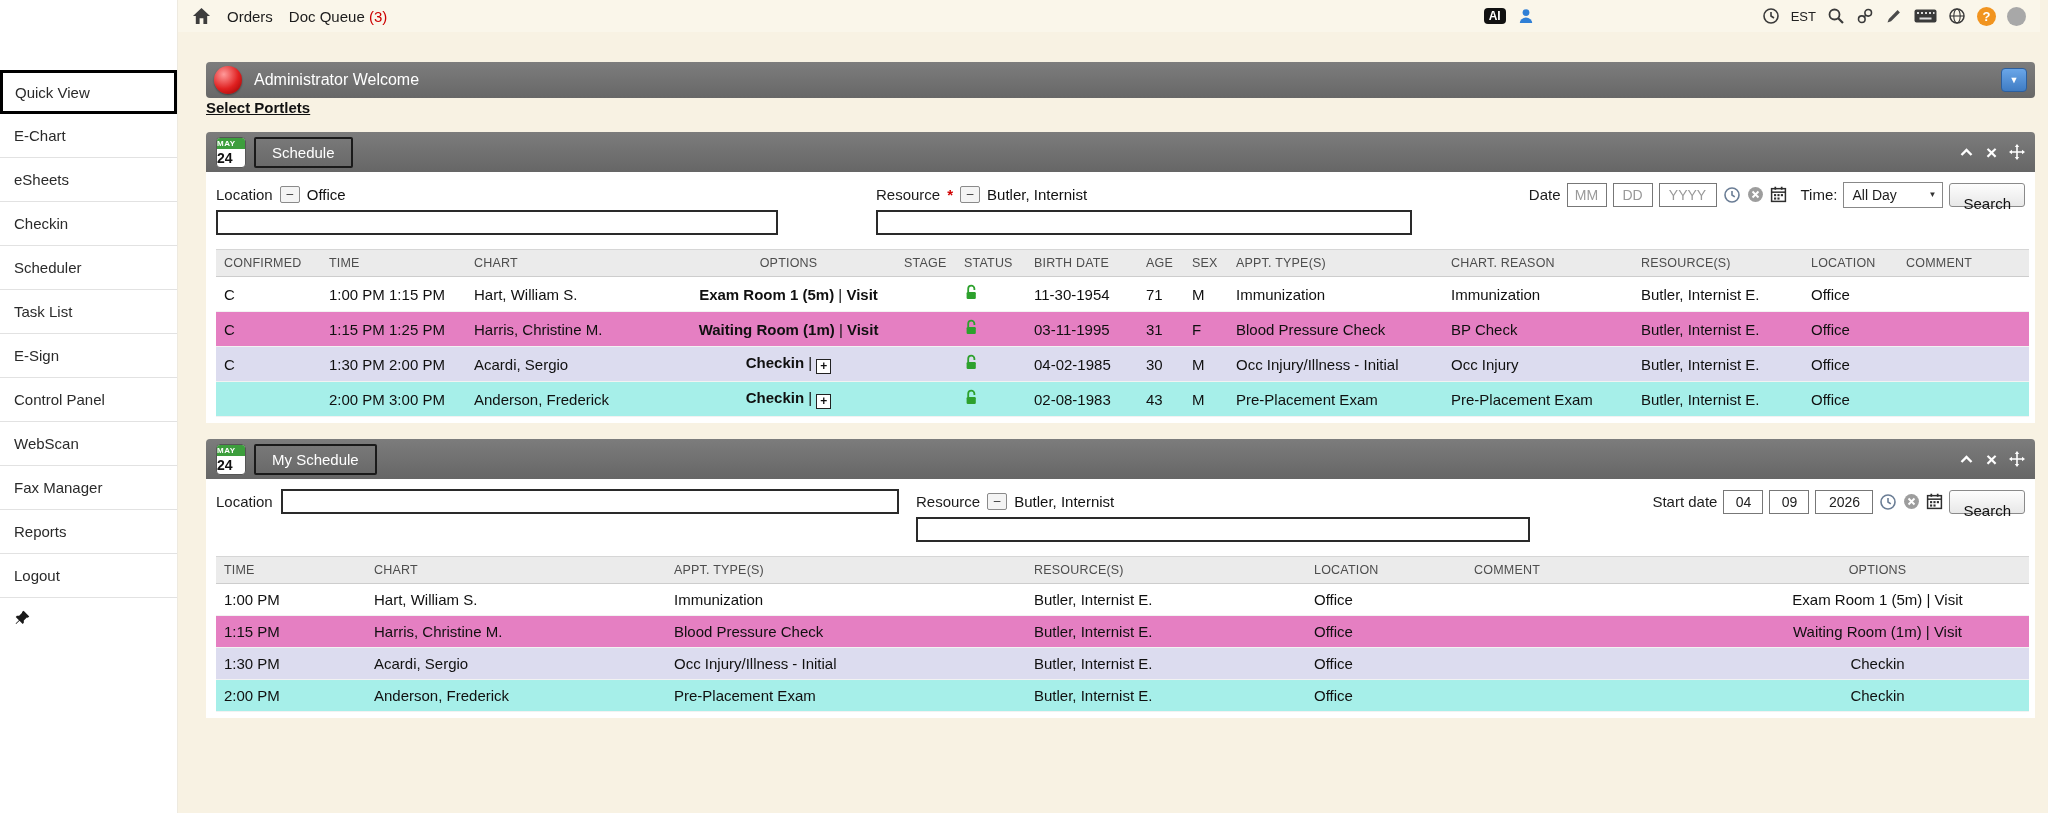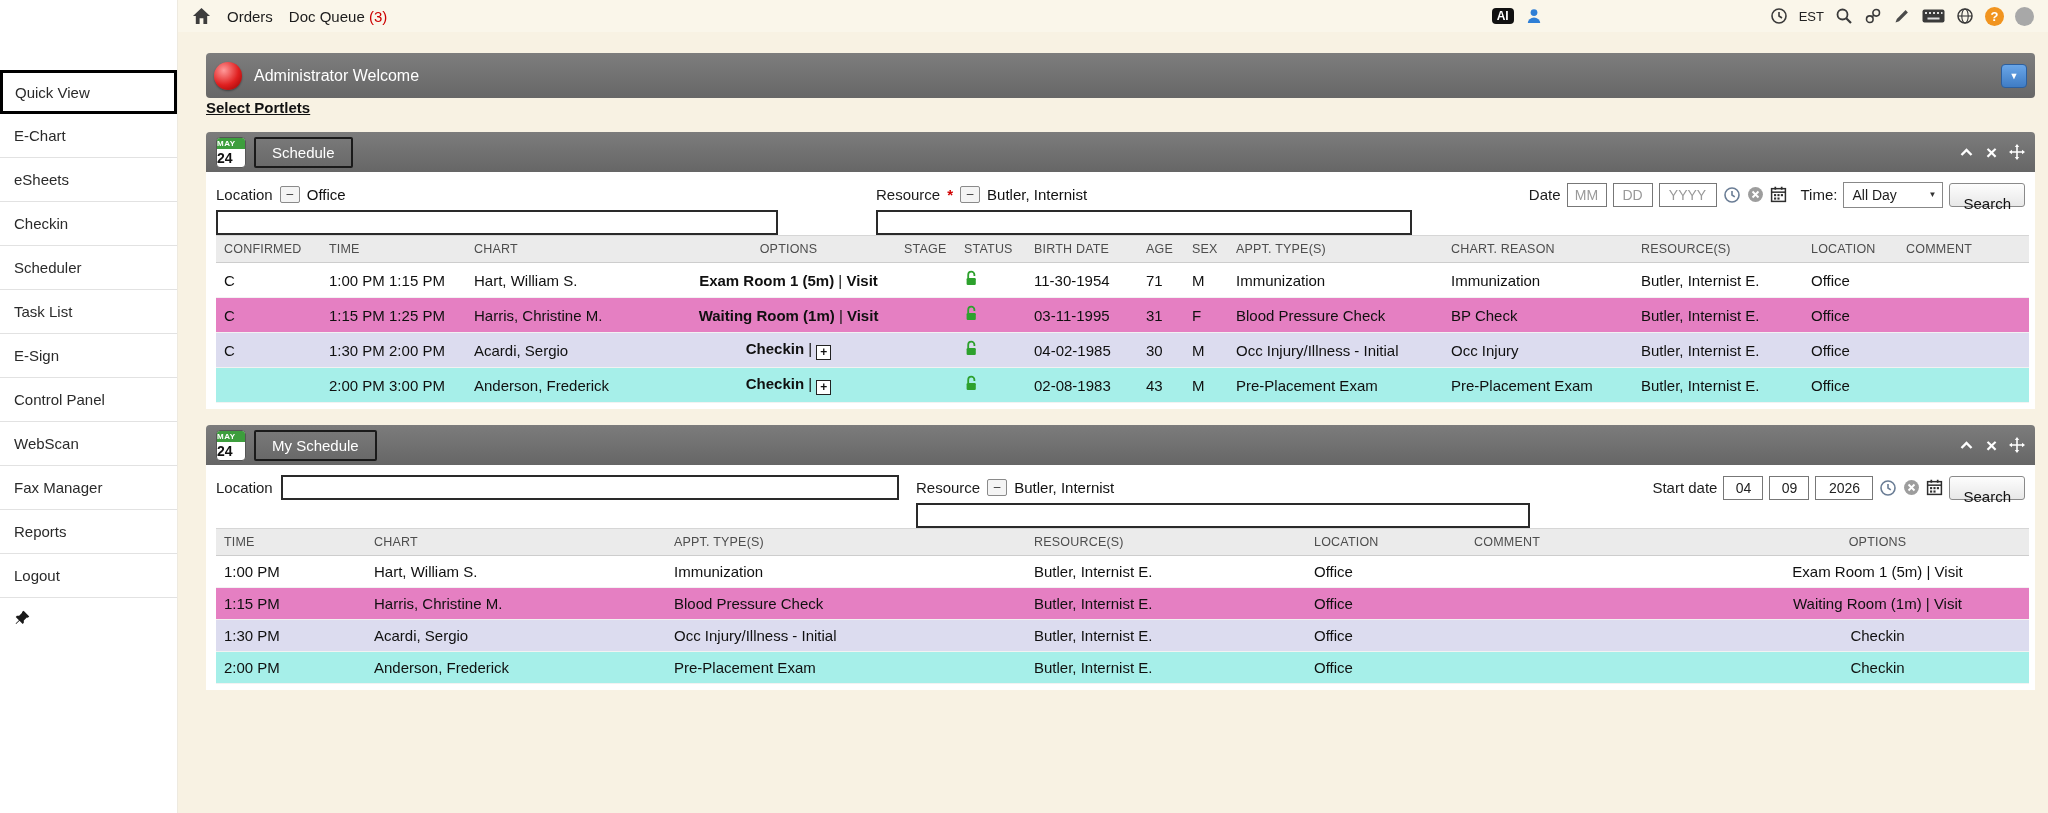--- a/index.html
+++ b/index.html
@@ -1,20 +1,20 @@
 <!DOCTYPE html>
 <html><head>
 <meta charset="utf-8">
 <style>
   *{margin:0;padding:0;box-sizing:border-box}
   html,body{width:2048px;height:813px}
   body{position:relative;font-family:"Liberation Sans",sans-serif;background:#f8f2e3;overflow:hidden;color:#1c1c1c}
 
   
-  .topbar{position:absolute;left:178px;right:0;top:0;height:32px;display:flex;align-items:center;padding:0 14px;background:#faf6ea;z-index:3}
+  .topbar{position:absolute;left:178px;right:8px;top:0;height:32px;display:flex;align-items:center;padding:0 14px;background:#faf6ea;z-index:3}
   .tb-left{display:flex;align-items:center;gap:16px}
   .tb-link{font-size:15px;color:#1c1c1c;text-decoration:none;cursor:pointer}
   .tb-count{color:#cc0000}
   .tb-right{margin-left:auto;display:flex;align-items:center;gap:11px}
   .tb-spacer{width:205px}
   .ai-badge{background:#111;color:#fff;font-size:12px;font-weight:bold;border-radius:4px;padding:2px 5px;line-height:1;cursor:pointer}
   .tb-icon{display:inline-flex;align-items:center;justify-content:center;cursor:pointer}
   .est{font-size:13px;color:#222}
   .circle-badge{width:19px;height:19px;border-radius:50%;display:inline-flex;align-items:center;justify-content:center;font-size:13px;font-weight:bold;color:#fff;cursor:pointer}
   .help-badge{background:#f1941f}
@@ -23,21 +23,21 @@
   
   .sidebar{position:absolute;left:0;top:0;width:178px;height:813px;background:#fff;z-index:4;border-right:1px solid #eeeae0}
   .logo-area{height:70px;background:#fff}
   .side-item{height:44px;display:flex;align-items:center;padding-left:14px;font-size:15px;color:#2a2a2a;border-bottom:1px solid #e2e2e2;cursor:pointer;background:#fff}
   .side-item.active{border:3px solid #000;padding-left:12px}
   .side-pin{padding:12px 0 0 15px;cursor:pointer}
 
   
   .main{position:absolute;left:178px;top:32px;right:0;bottom:0;background:#f8f2e3;padding:0 13px 0 28px;overflow:hidden}
 
-  .welcome-bar{margin-top:21px;height:45px;background:linear-gradient(#7d7d7d,#676767);border-radius:4px;display:flex;align-items:center;padding:0 8px}
+  .welcome-bar{margin-top:30px;height:36px;background:linear-gradient(#7d7d7d,#676767);border-radius:4px;display:flex;align-items:center;padding:0 8px}
   .red-sphere{width:28px;height:28px;border-radius:50%;background:radial-gradient(circle at 35% 30%,#ff9a9a,#e02020 55%,#8f0000);box-shadow:0 1px 2px rgba(0,0,0,.4)}
   .welcome-title{color:#fff;font-size:16px;margin-left:12px}
   .welcome-toggle{margin-left:auto;width:26px;height:24px;background:linear-gradient(#6aa6e8,#3f7cc4);border:1px solid #2c5f9e;border-radius:4px;color:#fff;font-size:9px;display:flex;align-items:center;justify-content:center;cursor:pointer}
 
   .select-portlets-row{line-height:20px}
   .select-portlets-row a{font-size:15px;color:#111;text-decoration:underline;font-weight:600;cursor:pointer}
 
   
   .portlet{margin-top:16px}
   .portlet-header{height:40px;background:linear-gradient(#7c7c7c,#666);border-radius:4px 4px 0 0;display:flex;align-items:center;padding:0 10px}
@@ -63,21 +63,21 @@
   .fright{margin-left:auto;display:flex;align-items:center;gap:6px;height:25px}
   .date-input{height:24px;border:1px solid #777;text-align:center;font-size:14px;font-family:"Liberation Sans",sans-serif;color:#222;background:#fff}
   .date-input::placeholder{color:#999}
   .d2{width:40px}.d4{width:58px}
   .ficon{display:inline-flex;cursor:pointer}
   .select-box{position:relative;height:26px;border:1px solid #888;background:#fff;display:inline-flex;align-items:center;padding:0 22px 0 8px;font-size:14px;cursor:pointer;min-width:100px}
   .sel-arrow{position:absolute;right:6px;font-size:8px;color:#333}
   .search-btn{height:19px;padding:11px 13px;font-size:15px;border:1px solid #8a8a8a;background:linear-gradient(#fdfdfd,#e8e8e8);border-radius:3px;cursor:pointer;color:#111;font-family:"Liberation Sans",sans-serif}
 
   
-  table.grid{width:100%;border-collapse:collapse;table-layout:fixed;}
+  table.grid{width:100%;border-collapse:collapse;table-layout:fixed;margin-top:14px}
   table.grid th{background:#ebebeb;border-top:1px solid #d6d6d6;border-bottom:1px solid #cdcdcd;font-size:12.5px;font-weight:normal;color:#4d4d4d;text-align:left;padding:6px 8px;letter-spacing:.2px;white-space:nowrap;overflow:hidden}
   table.grid td{font-size:15px;color:#101010;padding:7px 8px;border-bottom:1px solid rgba(0,0,0,.05);white-space:nowrap;overflow:hidden}
   table.grid .center{text-align:center}
   .opt-link{cursor:pointer}
   table.grid.bold-opts .opt-link{font-weight:bold}
   .plus-box{display:inline-block;width:15px;height:15px;border:1.5px solid #222;font-size:12px;font-weight:bold;line-height:12px;text-align:center;vertical-align:-2px;cursor:pointer;background:#fff}
   .lock{display:inline-flex;cursor:pointer}
 </style>
 </head>
 <body>

